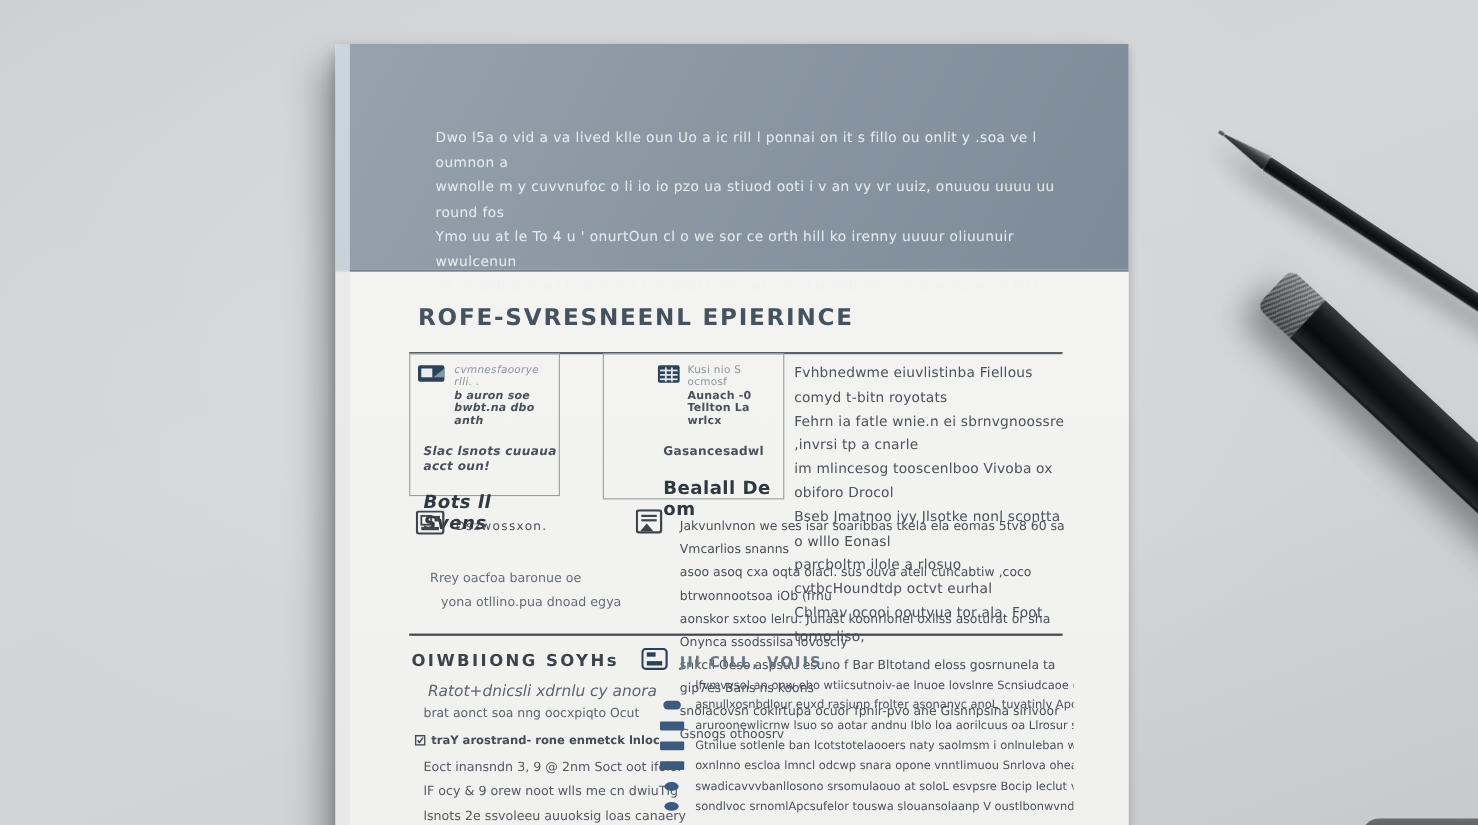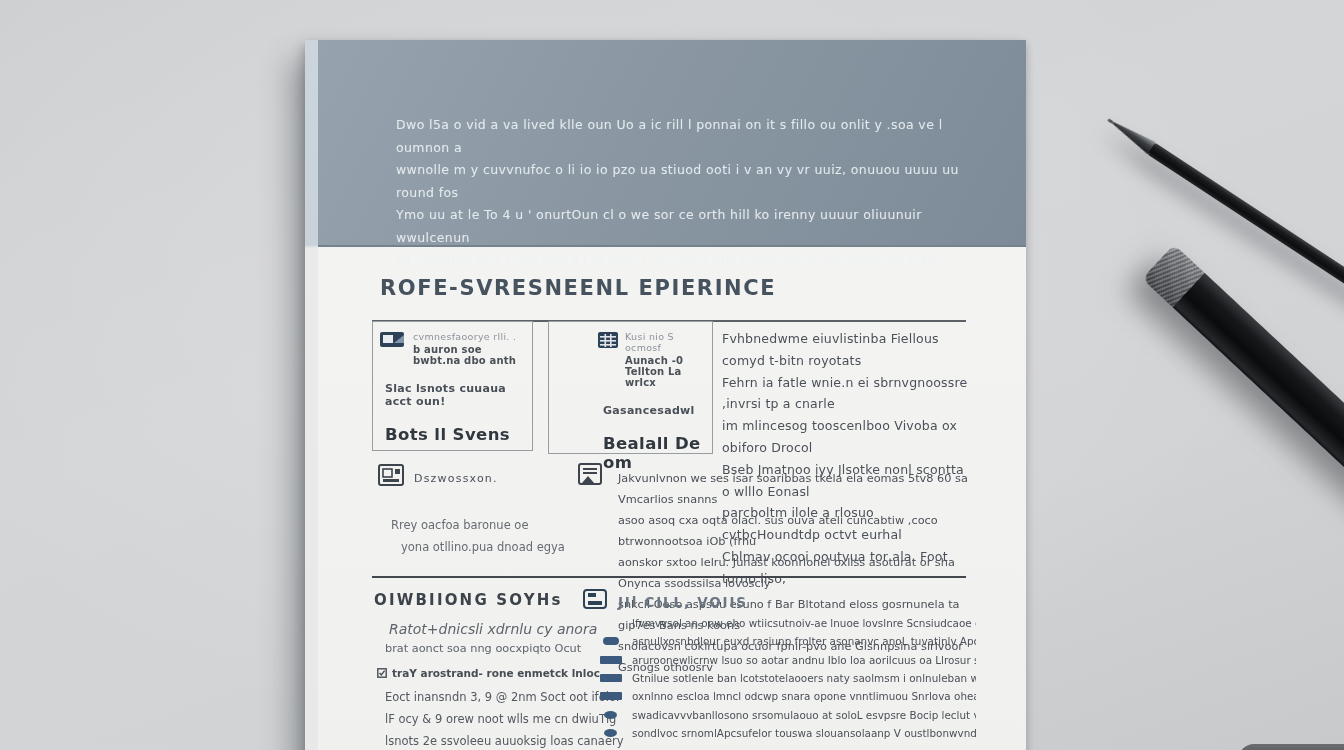--- a/index.html
+++ b/index.html
@@ -35,21 +35,21 @@
 
   .doc-title {
     position:absolute; left:75px; top:236px;
     font-size:21px; font-weight:600; letter-spacing:1.6px; color:#46525e;
   }
 
   .rule-top { position:absolute; left:67px; top:280px; width:594px; height:1.5px; background:#5c6167; }
 
   
   .xbox { position:absolute; border:1px solid #989da2; background:transparent; }
-  .xbox1 { left:67px; top:281px; width:161px; height:130px; }
+  .xbox1 { left:67px; top:281px; width:137px; height:130px;font-style:italic; }
   .xbox2 { left:243px; top:281px; width:165px; height:133px;padding-left:42px; }
   .xbox .head { display:flex; gap:7px; padding:9px 8px 0 7px; align-items:flex-start; }
   .xbox .sub1 { font-size:9.5px; color:#8d939a; letter-spacing:.3px; }
   .xbox .sub2 { font-size:10px; color:#4a5057; font-weight:600; margin-top:2px; letter-spacing:.2px; }
   .xbox .mid  { font-size:11px; color:#4a5058; font-weight:600; padding:16px 0 0 12px; letter-spacing:.3px; }
   .xbox .big  { font-size:16.5px; color:#32383f; font-weight:700; padding:17px 0 0 12px; letter-spacing:.4px; }
 
   .col3 {
     position:absolute; left:417px; top:288px; width:248px;
     font-size:12.5px; line-height:21.8px; color:#4b5158; letter-spacing:.2px;

